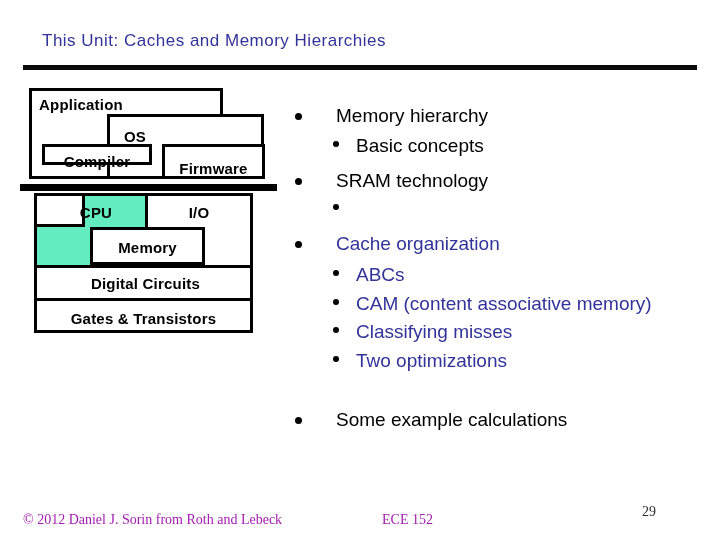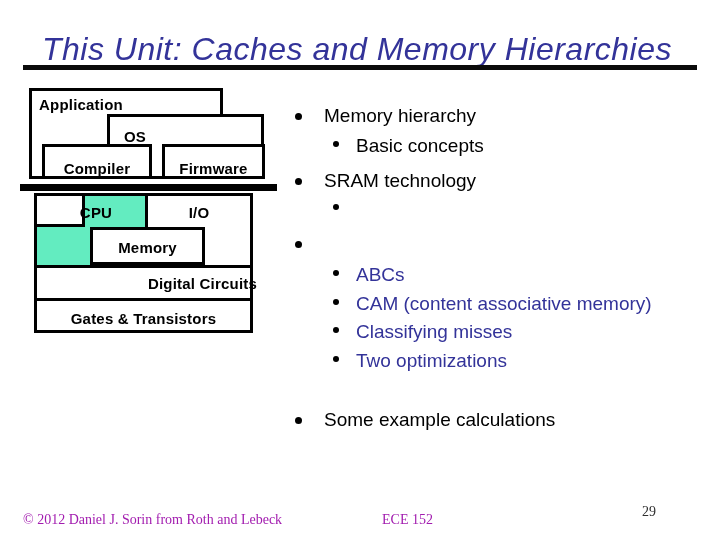--- a/index.html
+++ b/index.html
@@ -1,29 +1,29 @@
 <!DOCTYPE html>
 <html><head>
 <meta charset="utf-8">
 <style>
   html,body{margin:0;padding:0;background:#fff;}
   #slide{position:relative;width:720px;height:540px;background:#ffffff;overflow:hidden;
          font-family:"Liberation Sans",sans-serif;}
 
   
-  .slide-title{position:absolute;left:42px;top:31px;font-size:32px;letter-spacing:.5px;
-               color:#333399;white-space:nowrap;font-style:italic;}
+  .slide-title{position:absolute;left:42px;top:31px;font-size:17px;letter-spacing:.5px;
+               color:#333399;white-space:nowrap;}
   .title-rule{position:absolute;left:23px;top:65px;width:674px;height:5px;background:#0b0b0b;}
 
   
   .dbox{position:absolute;box-sizing:border-box;border:3px solid #000;background:#fff;}
   .box-label{font-weight:bold;font-size:15px;color:#000;letter-spacing:.2px;white-space:nowrap;}
   .app-box{left:29px;top:88px;width:194px;height:91px;padding:5px 0 0 7px;}
   .os-box{left:107px;top:114px;width:157px;height:65px;padding:11px 0 0 14px;}
-  .compiler-box{left:42px;top:144px;width:110px;height:35px;display:flex;align-items:center;justify-content:center;padding-top:14px;}
+  .compiler-box{left:42px;top:144px;width:110px;height:21px;display:flex;align-items:center;justify-content:center;padding-top:14px;}
   .firmware-box{left:162px;top:144px;width:103px;height:35px;display:flex;align-items:center;justify-content:center;padding-top:14px;}
 
   .isa-bar{position:absolute;left:20px;top:184px;width:257px;height:7px;background:#000;}
 
   .teal-rect{position:absolute;left:34px;top:193px;width:111px;height:72px;}
   .io-box{position:absolute;left:145px;top:193px;width:108px;height:72px;background:#fff;
           border-left:3px solid #000;box-sizing:border-box;}
   .cpu-box{position:absolute;left:34px;top:193px;width:51px;height:34px;background:#fff;
            border-right:3px solid #000;border-bottom:3px solid #000;box-sizing:border-box;}
   .mem-box{position:absolute;left:90px;top:227px;width:115px;height:38px;background:#fff;
@@ -32,31 +32,31 @@
           border-top:3px solid #000;box-sizing:border-box;}
   .gates-row{position:absolute;left:34px;top:298px;width:219px;height:35px;background:#fff;
           border-top:3px solid #000;box-sizing:border-box;}
   .hw-outline{position:absolute;left:34px;top:193px;width:219px;height:140px;
           border:3px solid #000;box-sizing:border-box;background:transparent;pointer-events:none;}
 
   .abs-label{position:absolute;text-align:center;}
   .cpu-label{left:60px;top:204px;width:72px;}
   .io-label{left:163px;top:204px;width:72px;}
   .mem-label{left:100px;top:239px;width:95px;}
-  .dc-label{left:34px;top:275px;width:223px;text-align:right;}
+  .dc-label{left:34px;top:275px;width:223px;}
   .gates-label{left:34px;top:310px;width:219px;}
 
   
   .row{position:absolute;left:292px;color:#000;white-space:nowrap;}
   .l1{font-size:19px;}
   .l2{font-size:19px;}
   .accent{color:#333399;}
   .row .dot{position:absolute;background:#000;border-radius:50%;}
   .l1 .dot{left:3px;top:8px;width:7px;height:7px;}
-  .l1 .txt{margin-left:32px;display:inline-block;}
+  .l1 .txt{margin-left:44px;display:inline-block;}
   .l2 .dot{left:41px;top:6px;width:6px;height:6px;}
   .l2 .txt{margin-left:64px;display:inline-block;}
   .r1{top:105px}.r2{top:135px}.r3{top:170px}.r4{top:198px}.r5{top:233px}.r6{top:264px}
   .r7{top:293px}.r8{top:321px}.r9{top:350px}.r10{top:380px}.r11{top:409px}
 
   
   .footer{position:absolute;font-family:"Liberation Serif",serif;font-size:14px;
           color:#a21caf;white-space:nowrap;}
   .f-left{left:23px;top:512px;}
   .f-center{left:338px;top:512px;margin-left:44px;}
@@ -109,20 +109,21 @@
   </div>
   <div class="row l1 r3">
     <span class="dot"></span>
     <span class="txt">SRAM technology</span>
   </div>
   <div class="row l2 r4">
     <span class="dot"></span>
   </div>
   <div class="row l1 r5 accent">
     <span class="dot"></span>
+    <span class="txt">Cache organization</span>
   </div>
   <div class="row l2 r6 accent">
     <span class="dot"></span>
     <span class="txt">ABCs</span>
   </div>
   <div class="row l2 r7 accent">
     <span class="dot"></span>
     <span class="txt">CAM (content associative memory)</span>
   </div>
   <div class="row l2 r8 accent">

